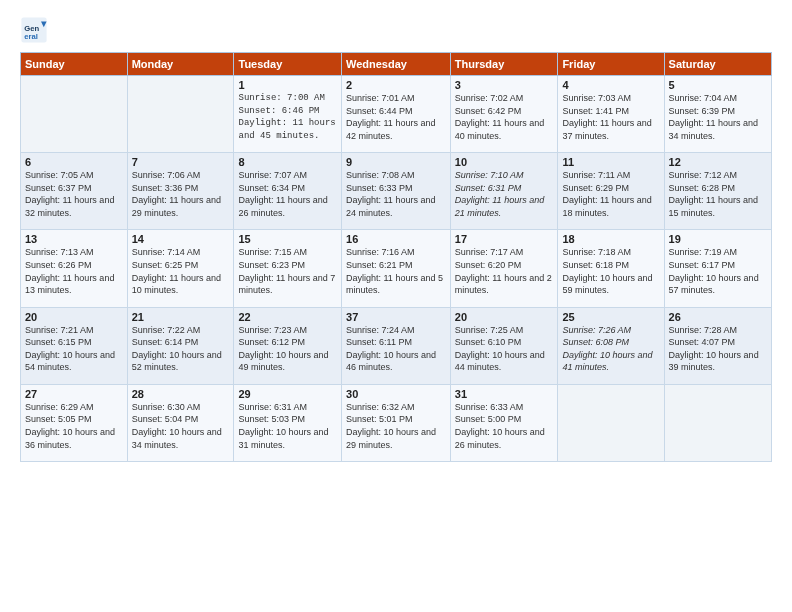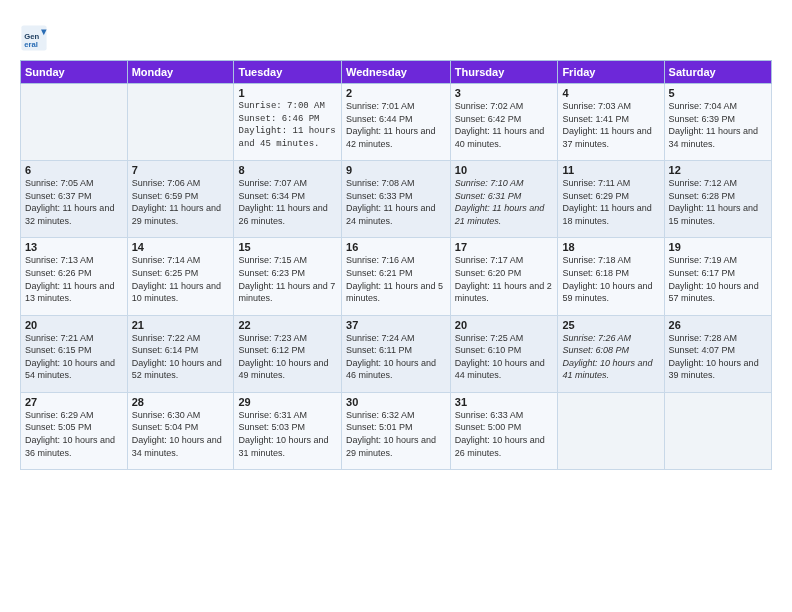--- a/index.html
+++ b/index.html
@@ -9,21 +9,20 @@
       width: 792px;
       height: 612px;
       overflow: hidden;
     }
     .page {
       width: 792px;
       height: 472px;
       padding: 16px 20px 10px 20px;
       display: flex;
       flex-direction: column;
-      margin-top: 8px;
     }
     .header {
       display: flex;
       justify-content: space-between;
       align-items: flex-start;
       margin-bottom: 8px;
     }
     .logo {
       display: flex;
       align-items: center;
@@ -45,21 +44,21 @@
       font-size: 14px;
       color: #444;
     }
     .calendar {
       width: 100%;
       border-collapse: collapse;
       flex: 1;
       font-size: 9.5px;
     }
     .calendar thead tr th {
-      background: #6d28d9;
+      background: #c2410c;
       color: #fff;
       padding: 5px 4px;
       font-size: 11px;
       font-weight: bold;
       text-align: left;
       border: 1px solid #aac4e0;
     }
     .calendar tbody tr td {
       border: 1px solid #c8d8e8;
       vertical-align: top;
@@ -162,21 +161,21 @@
         <tr>
           <td>
             <span class="day-num">6</span>
             <div class="day-info" style="white-space: pre-line;">Sunrise: 7:05 AM
 Sunset: 6:37 PM
 Daylight: 11 hours and 32 minutes.</div>
           </td>
           <td>
             <span class="day-num">7</span>
             <div class="day-info" style="white-space: pre-line;">Sunrise: 7:06 AM
-Sunset: 6:59 PM
+Sunset: 3:36 PM
 Daylight: 11 hours and 29 minutes.</div>
           </td>
           <td>
             <span class="day-num">8</span>
             <div class="day-info" style="white-space: pre-line;">Sunrise: 7:07 AM
 Sunset: 6:34 PM
 Daylight: 11 hours and 26 minutes.</div>
           </td>
           <td>
             <span class="day-num">9</span>

